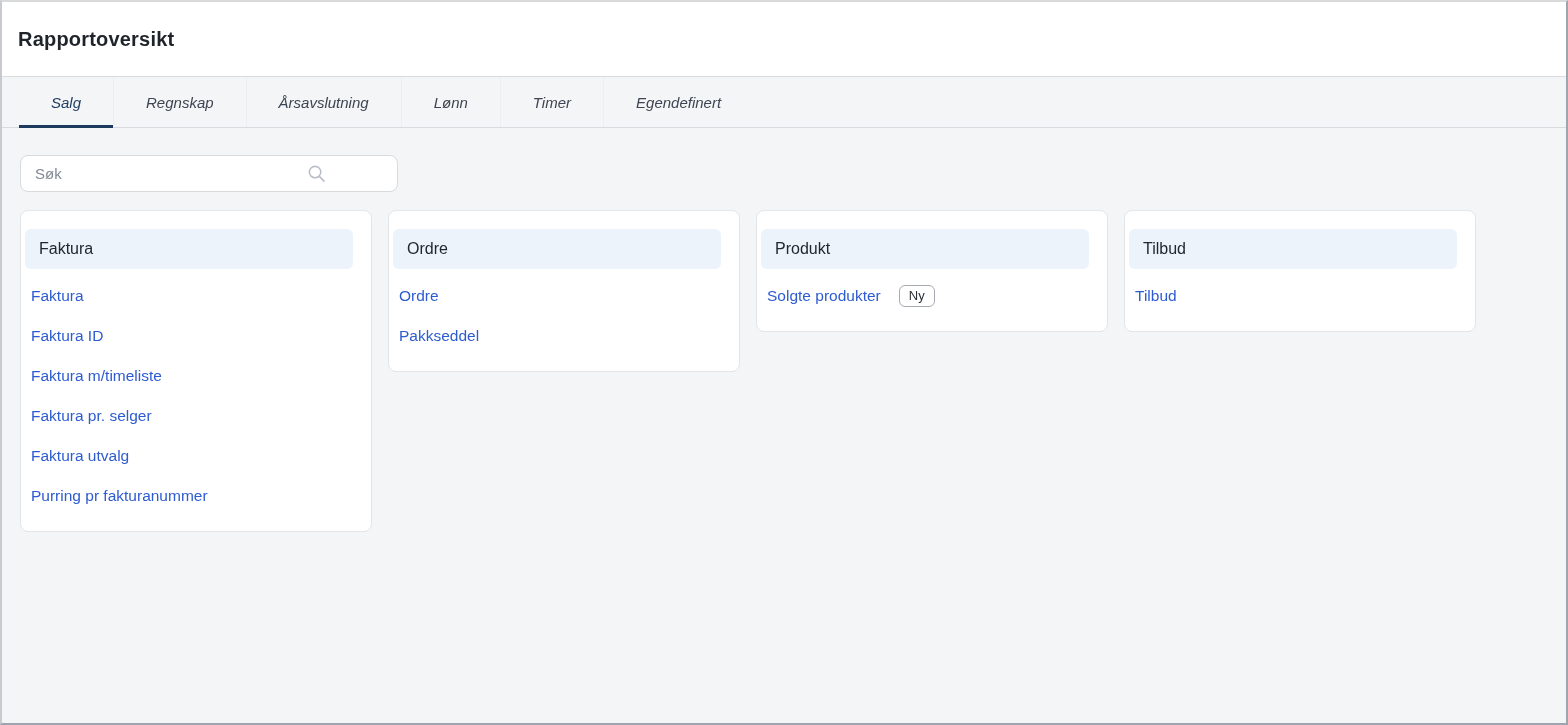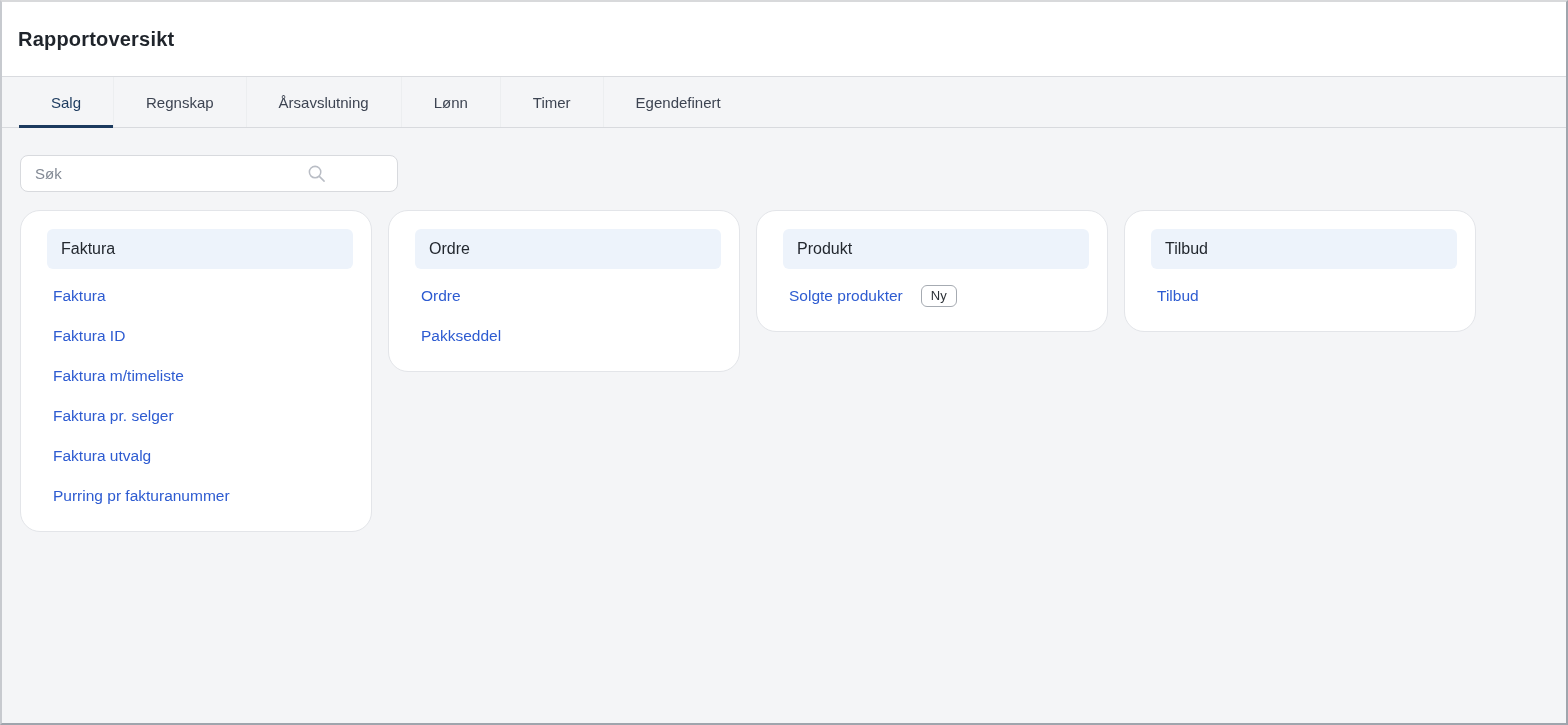--- a/index.html
+++ b/index.html
@@ -33,20 +33,21 @@
     display:flex; align-items:stretch;
     padding-left:17px;
     border-bottom:1px solid #d8dade;
   }
   .tab {
     display:flex; align-items:center; justify-content:center;
     padding:0 32px;
     font-size:15px; color:#3d4452;
     cursor:pointer; position:relative;
     border-right:1px solid #eceef0;
+    font-style:italic;
   }
   .tab:last-child { border-right:none;text-align:right; }
   .tab.active { color:#1c3a5e; font-weight:500; }
   .tab.active::after {
     content:""; position:absolute; left:0; right:0; bottom:-1px;
     height:3px; background:#1c3a5e;
   }
 
   
   .content { padding:27px 18px 0 18px; }
@@ -71,22 +72,22 @@
   .cards {
     margin-top:18px;
     display:grid;
     grid-template-columns:repeat(4, 352px);
     gap:16px;
     align-items:start;
   }
   .card {
     background:#ffffff;
     border:1px solid #e3e5e9;
-    border-radius:20px;
-    padding:18px 18px 15px 26px;
+    border-radius:8px;
+    padding:18px 18px 15px 4px;
   }
   .card-header {
     height:40px; background:#edf3fb; border-radius:6px;
     display:flex; align-items:center;
     padding-left:14px;
   }
   .card-title { font-size:16px; color:#23282f; }
   .card-links { margin-top:7px; }
   .report-link {
     display:flex; align-items:center;

